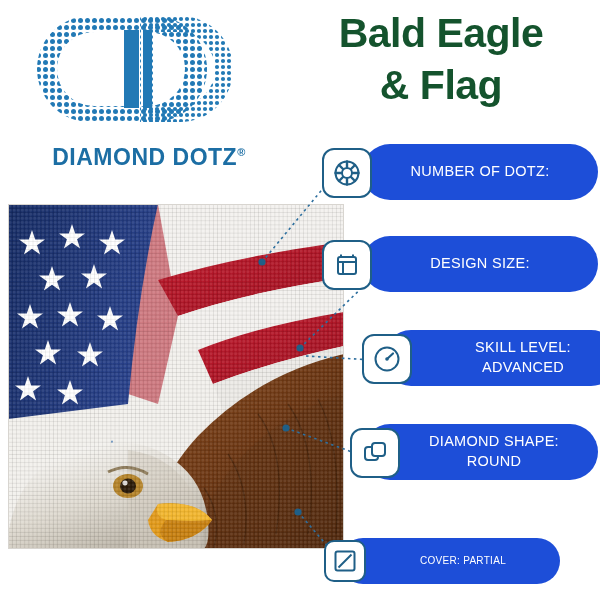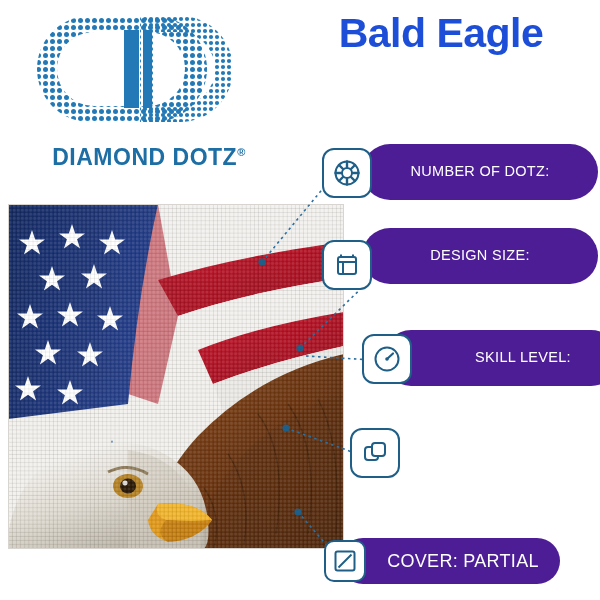--- a/index.html
+++ b/index.html
@@ -52,41 +52,41 @@
     font-weight: bold;
   }
 
   
   .title {
     position: absolute;
     left: 286px;
     top: 8px;
     width: 310px;
     text-align: center;
-    color: #1d4ed8;
+    color: #14532d;
     font-size: 41px;
     font-weight: bold;
     line-height: 1.26;
     letter-spacing: -0.5px;
   }
 
   
   .product-image {
     position: absolute;
     left: 8px;
     top: 204px;
     width: 336px;
     height: 345px;
     overflow: hidden;
   }
 
   
   .pill {
     position: absolute;
-    background: #4c1d95;
+    background: #1d4ed8;
     color: #ffffff;
     border-radius: 30px;
     display: flex;
     align-items: center;
     justify-content: center;
     text-align: center;
     box-sizing: border-box;
     padding: 4px 14px 4px 14px;
   }
   .pill-text {
@@ -105,33 +105,33 @@
     border: 2px solid #1f5f87;
     display: flex;
     align-items: center;
     justify-content: center;
     box-sizing: border-box;
   }
 
   
   #pill-dotz   { left: 362px; top: 144px; width: 236px; height: 56px; }
   #badge-dotz  { left: 322px; top: 148px; }
-  #pill-size   { left: 362px; top: 228px; width: 236px; height: 56px; }
+  #pill-size   { left: 362px; top: 236px; width: 236px; height: 56px; }
   #badge-size  { left: 322px; top: 240px; }
   #pill-skill  { left: 362px; top: 330px; width: 236px; height: 56px; margin-left: 21px; }
   #badge-skill { left: 362px; top: 334px; background: #ffffff; }
   #pill-shape  { left: 362px; top: 424px; width: 236px; height: 56px; }
   #badge-shape { left: 350px; top: 428px; }
   #pill-cover  { left: 340px; top: 538px; width: 220px; height: 46px; }
   #badge-cover { left: 324px; top: 540px; width: 42px; height: 42px; border-radius: 10px; }
 
   
   #pill-skill .pill-text { margin-left: 44px; }
   #pill-shape .pill-text { margin-left: 28px; }
-  #pill-cover .pill-text { margin-left: 26px; font-size: 18px; }
+  #pill-cover .pill-text { margin-left: 26px; font-size: 10px; }
 
   .connector {
     position: absolute;
     pointer-events: none;
   }
 </style>
 </head>
 <body>
 
 <div class="page">
@@ -161,20 +161,21 @@
         <rect width="240" height="118" fill="url(#dotpat2)" mask="url(#ringmask2)"></rect>
         <rect x="96" y="20" width="15" height="78" fill="#2279b5"></rect>
         <rect x="115" y="20" width="9" height="78" fill="#2279b5"></rect>
       </svg>
     </div>
     <div class="brand-name"><span>DIAMOND DOTZ</span><sup>®</sup></div>
   </div>
 
   <div class="title">
     <span>Bald Eagle</span><br>
+    <span>&amp; Flag</span>
   </div>
 
   <div class="product-image">
     <svg viewBox="0 0 336 345" width="336" height="345" xmlns="http://www.w3.org/2000/svg">
       <defs>
         <linearGradient id="skyflag" x1="0" y1="0" x2="1" y2="0.4">
           <stop offset="0" stop-color="#142a63"></stop>
           <stop offset="1" stop-color="#27408b"></stop>
         </linearGradient>
         <linearGradient id="redstripe" x1="0" y1="0" x2="1" y2="1">
@@ -305,30 +306,37 @@
       <line x1="6" y1="12" x2="24" y2="12" stroke="#1f5f87" stroke-width="2"></line>
       <line x1="11" y1="12" x2="11" y2="24" stroke="#1f5f87" stroke-width="2"></line>
       <line x1="9" y1="4.5" x2="9" y2="7" stroke="#1f5f87" stroke-width="2"></line>
       <line x1="21" y1="4.5" x2="21" y2="7" stroke="#1f5f87" stroke-width="2"></line>
     </svg>
   </div>
 
   <div class="pill" id="pill-skill">
     <div class="pill-text">
       <span>SKILL LEVEL:</span>
+      <span class="l2">ADVANCED</span>
     </div>
   </div>
   <div class="badge" id="badge-skill">
     <svg width="30" height="30" viewBox="0 0 30 30">
       <circle cx="15" cy="15" r="11.5" fill="none" stroke="#1f5f87" stroke-width="2"></circle>
       <line x1="15" y1="15" x2="21" y2="9.5" stroke="#1f5f87" stroke-width="2.2" stroke-linecap="round"></line>
       <circle cx="15" cy="15" r="1.8" fill="#1f5f87"></circle>
     </svg>
   </div>
 
+  <div class="pill" id="pill-shape">
+    <div class="pill-text">
+      <span>DIAMOND SHAPE:</span>
+      <span class="l2">ROUND</span>
+    </div>
+  </div>
   <div class="badge" id="badge-shape">
     <svg width="30" height="30" viewBox="0 0 30 30">
       <rect x="5" y="9" width="13" height="13" rx="3" fill="#ffffff" stroke="#1f5f87" stroke-width="2"></rect>
       <rect x="12" y="5" width="13" height="13" rx="3" fill="#ffffff" stroke="#1f5f87" stroke-width="2"></rect>
     </svg>
   </div>
 
   <div class="pill" id="pill-cover">
     <div class="pill-text">
       <span>COVER: PARTIAL</span>

